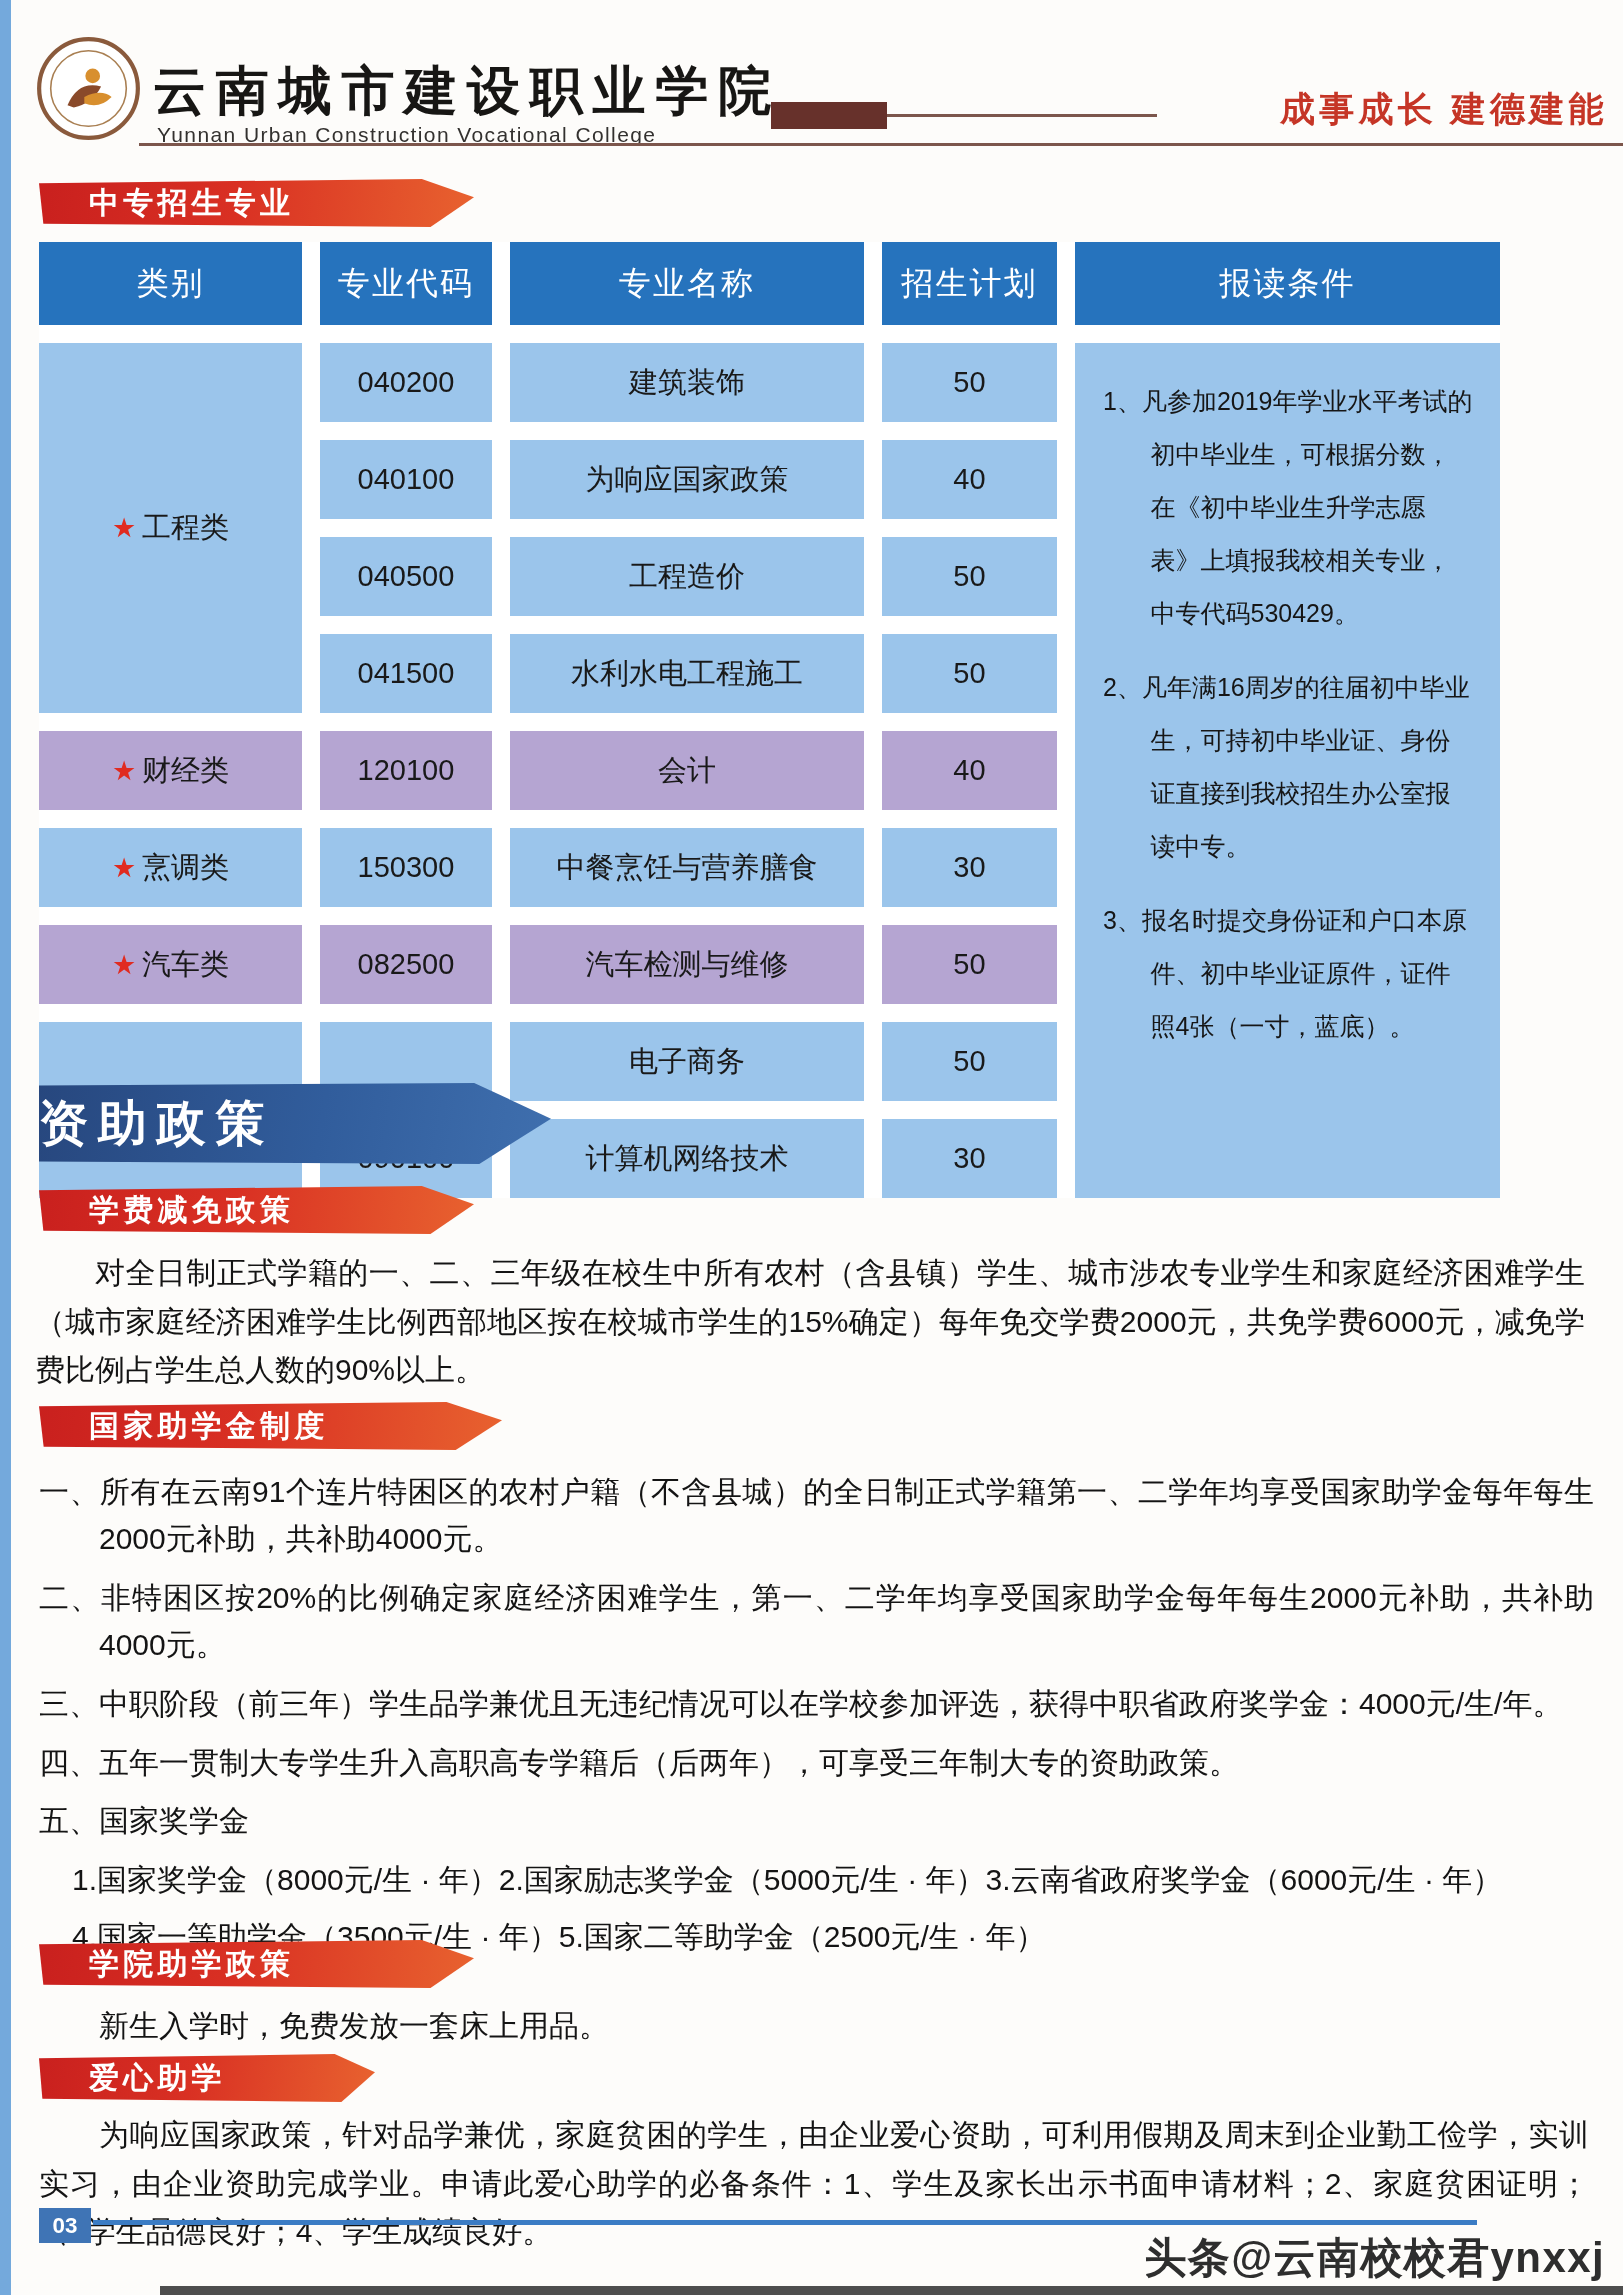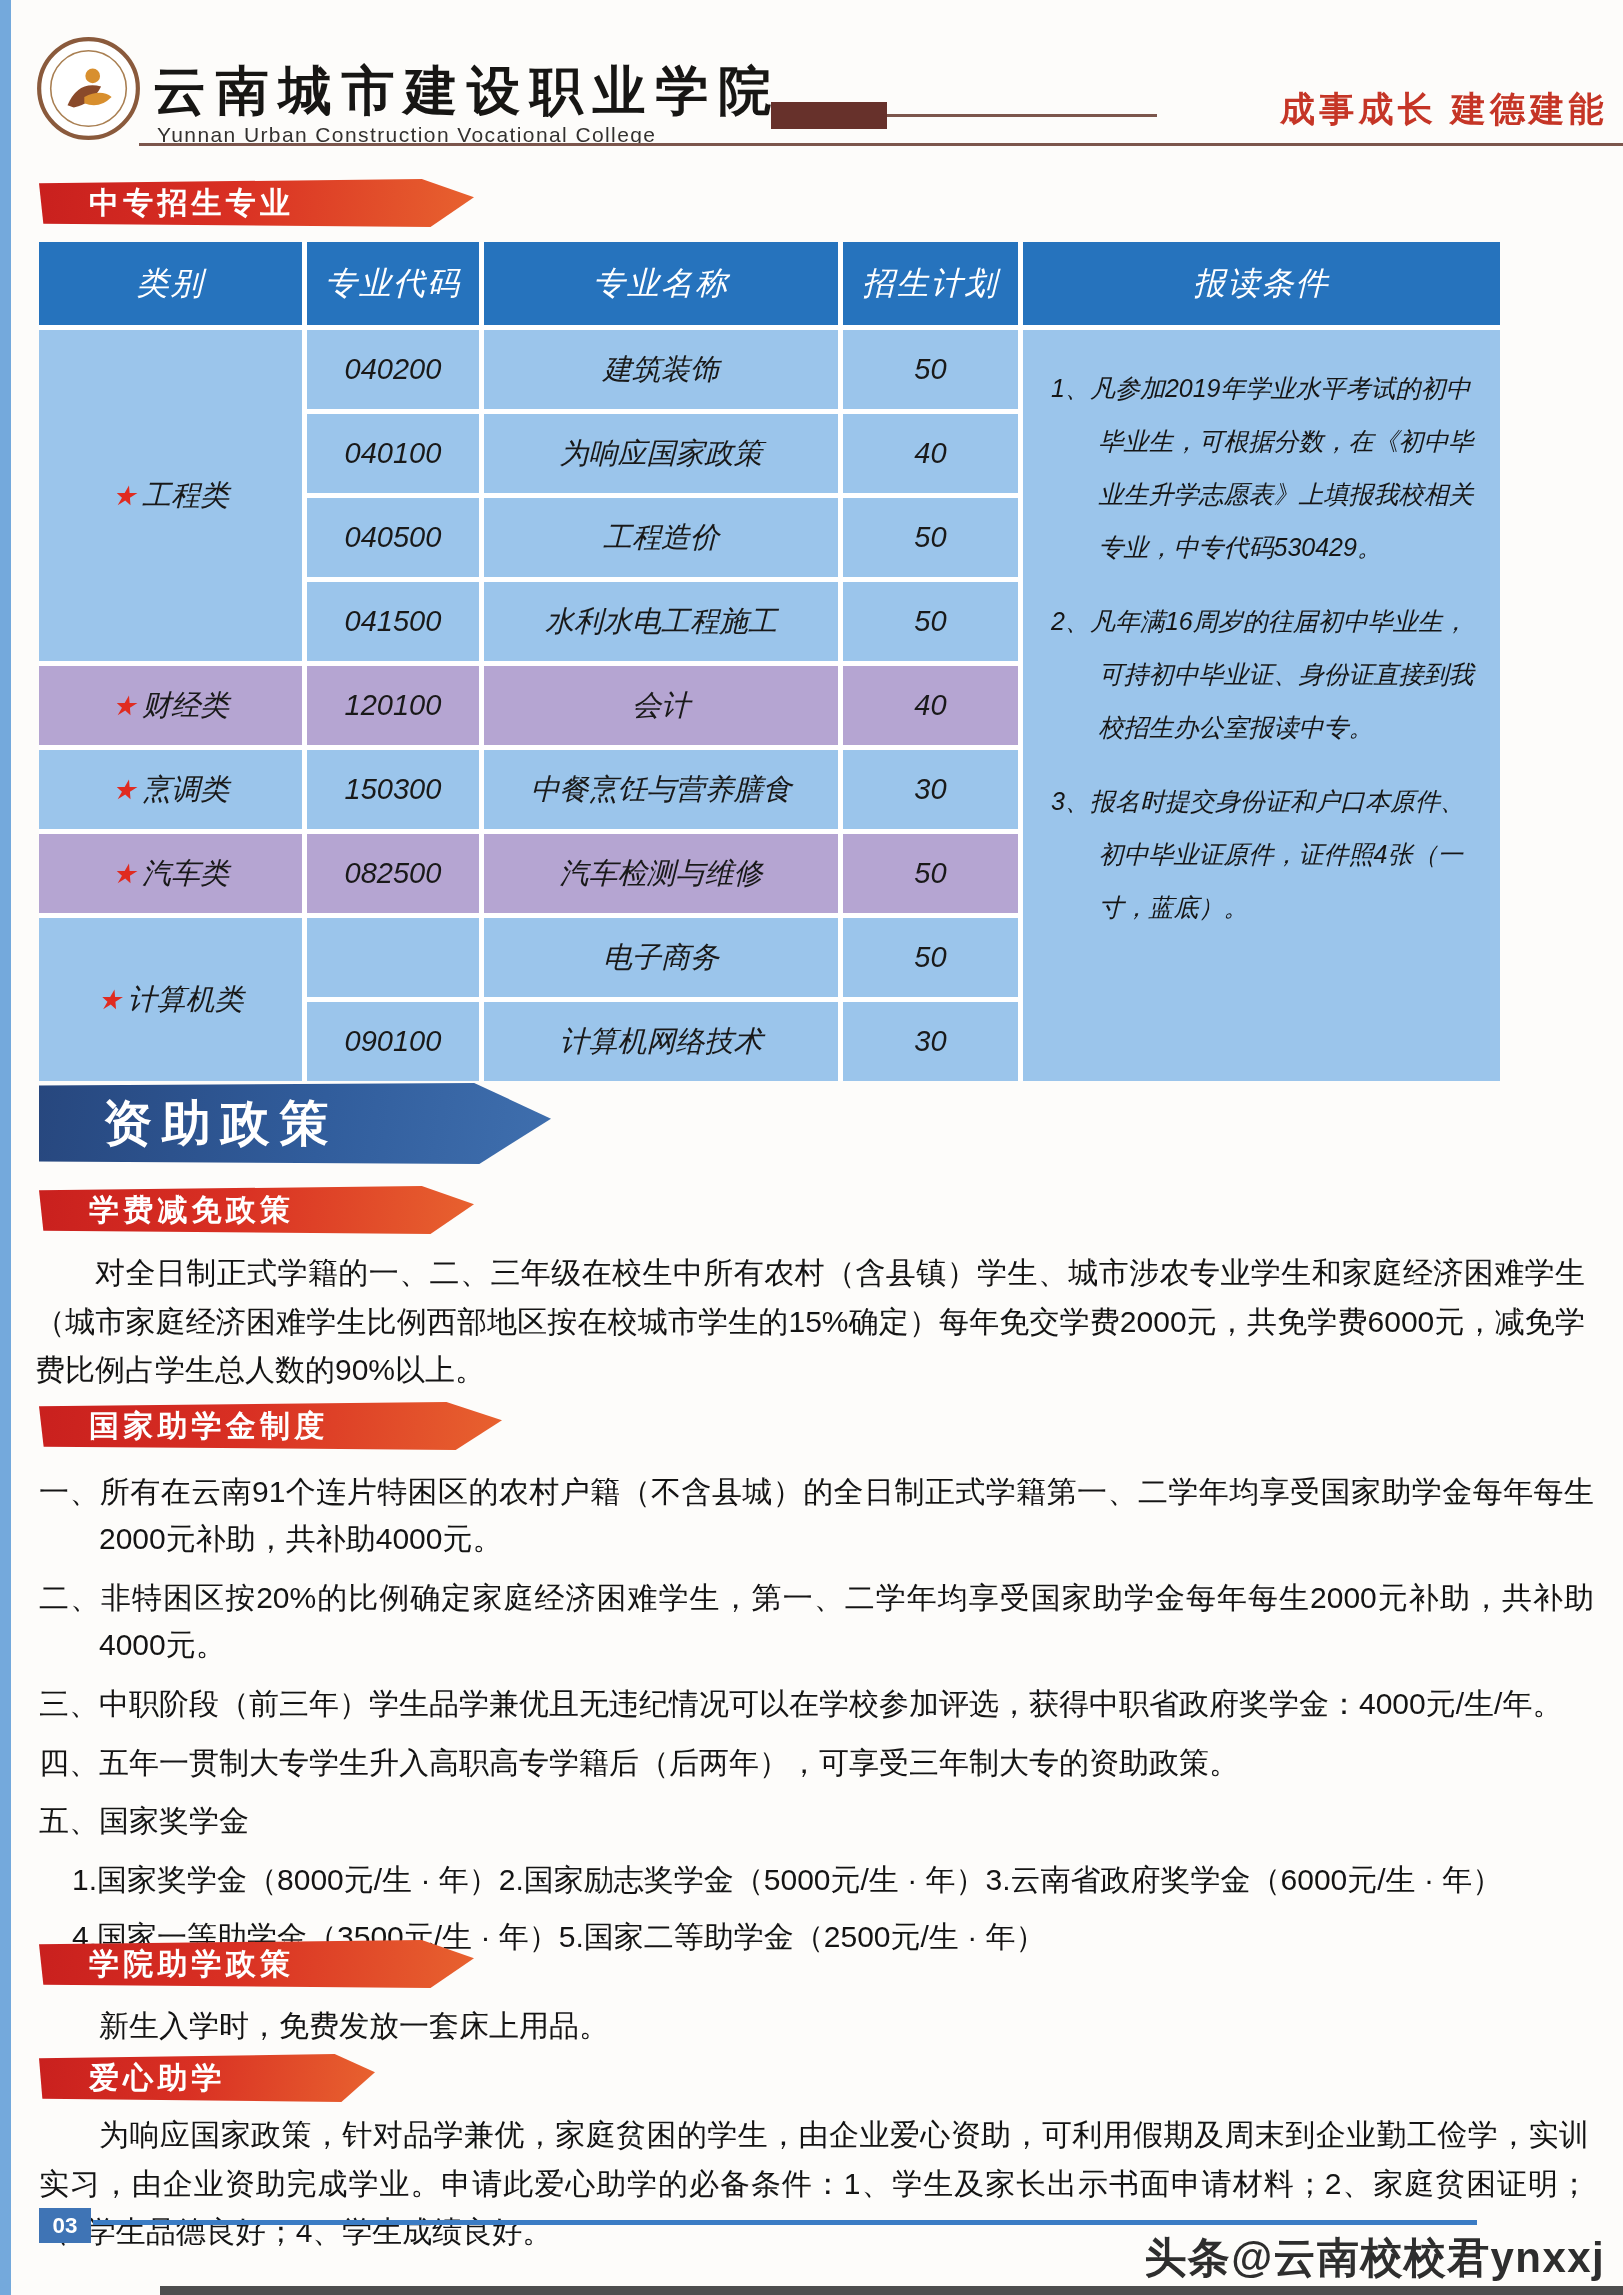--- a/index.html
+++ b/index.html
@@ -26,39 +26,39 @@
   
   .ribbon{
     height:48px;display:flex;align-items:center;
     padding-left:50px;box-sizing:border-box;
     color:#fff;font-weight:bold;font-size:30px;letter-spacing:4.2px;
     background:linear-gradient(96deg,#c9201e 0%,#d93023 45%,#e8622f 100%);
     clip-path:polygon(0 9%, 88% 0, 100% 38%, 90% 100%, 1% 93%);
   }
   .banner-main{
     height:81px;display:flex;align-items:center;
-    padding-left:64px;box-sizing:border-box;
+    box-sizing:border-box;
     color:#fff;font-weight:bold;font-size:49px;letter-spacing:9.8px;
     background:linear-gradient(100deg,#27477e 0%,#315d9c 55%,#3f6fae 100%);
     clip-path:polygon(0 3%, 85% 0, 100% 44%, 86% 100%, 0 97%);
   }
   .rb-admissions{left:39px;top:179px;width:435px;}
   .rb-main{left:39px;top:1083px;width:512px;}
   .rb-tuition{left:39px;top:1186px;width:435px;}
   .rb-grant{left:39px;top:1402px;width:463px;}
   .rb-college{left:39px;top:1940px;width:435px;}
   .rb-love{left:39px;top:2054px;width:336px;}
 
   
   .sp-table{
     left:39px;top:242px;width:1461px;
     display:grid;
     grid-template-columns:263px 172px 354px 175px 1fr;
     grid-template-rows:83px repeat(9,79px);
-    gap:5px;background:#ffffff;font-style:italic;
+    gap:18px;background:#ffffff;
   }
   .cell{display:flex;align-items:center;justify-content:center;font-size:29px;color:#191919;}
   .th{background:#2673bd;color:#fff;font-size:32px;font-weight:500;letter-spacing:2.1px;}
   .bg-blue{background:#9bc5eb;}
   .bg-purple{background:#b5a5d2;}
   .star{color:#e02b20;font-size:27px;margin-right:5.6px;}
   .cond-cell{
     flex-direction:column;align-items:flex-start;justify-content:flex-start;
     padding:32px 25px 14px 28px;box-sizing:border-box;
   }

